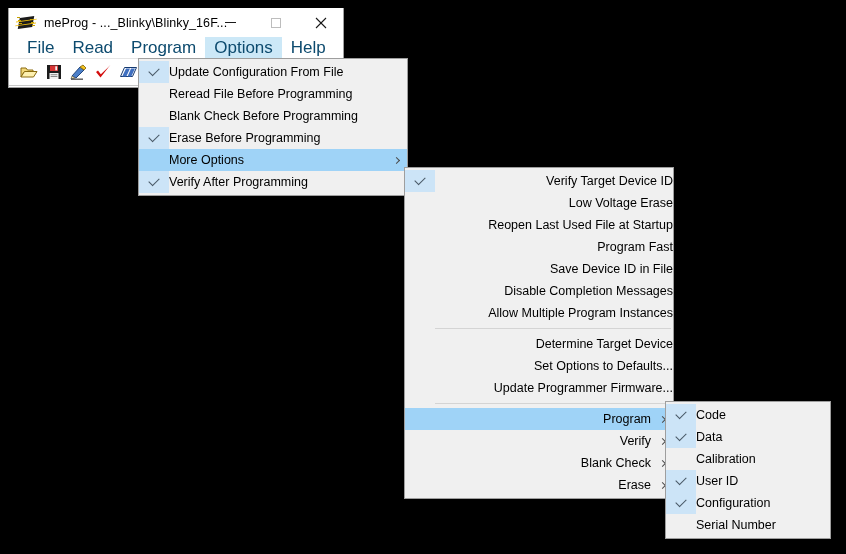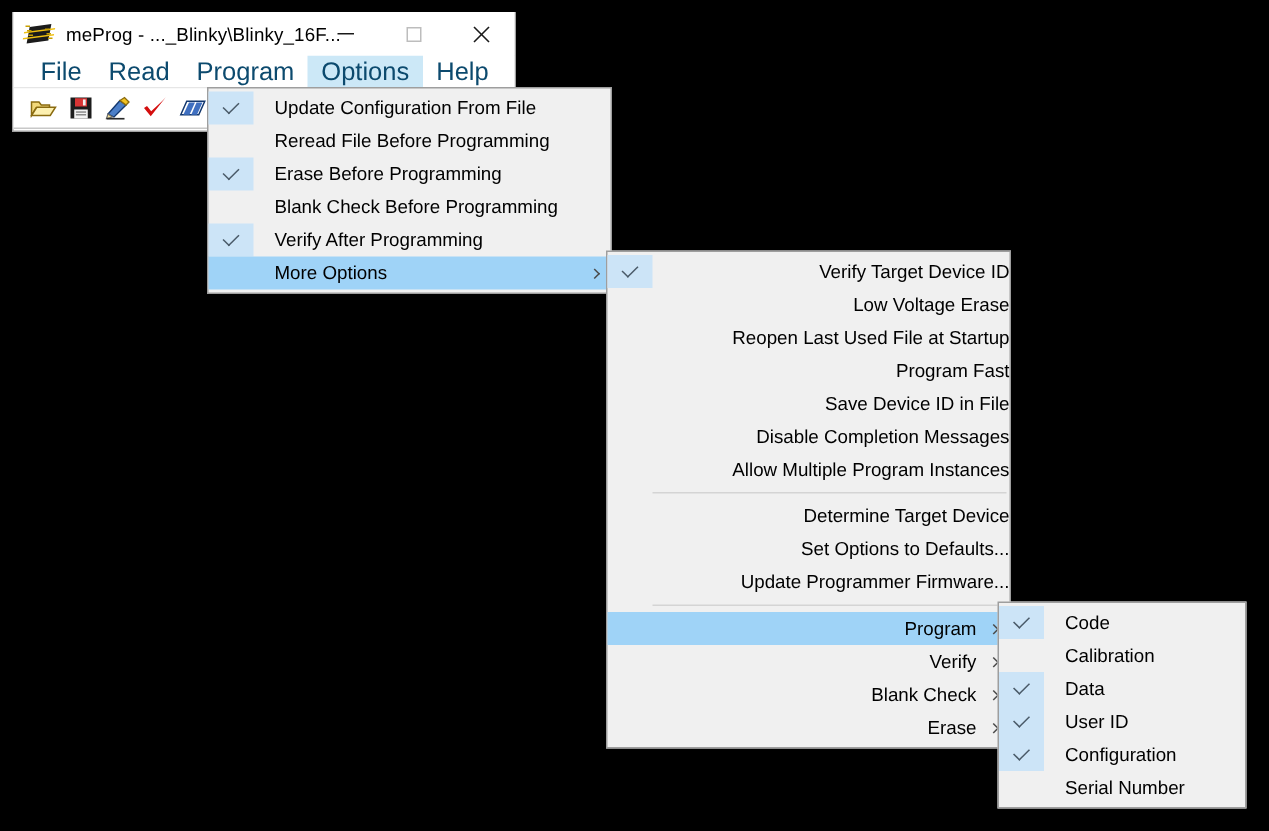--- a/index.html
+++ b/index.html
@@ -148,21 +148,21 @@
   }
   .menu-row .gutter .tick {
     display: block;
     width: 10px; height: 6px;
     border-left: 1.6px solid #4a5a68;
     border-bottom: 1.6px solid #4a5a68;
     transform: rotate(-45deg) translate(1px, -1px);
   }
   .menu-row .label {
     flex: 1 1 auto;
-    padding-left: 14px;
+    padding-left: 0;
     overflow: hidden;
     text-overflow: ellipsis;
   }
   .menu-row .arrow {
     width: 22px; height: 22px;
     flex: 0 0 22px;
     display: flex; align-items: center; justify-content: center;
     color: #3c3c3c;
   }
   .menu-row .arrow span {
@@ -288,45 +288,45 @@
         </div>
       <div class="label">Update Configuration From File</div>
     </div>
 
     <div class="menu-row">
       <div class="gutter"></div>
       <div class="label">Reread File Before Programming</div>
     </div>
 
     <div class="menu-row">
+      <div class="gutter"></div>
+      <div class="label">Blank Check Before Programming</div>
+    </div>
+
+    <div class="menu-row">
       <div class="gutter checked">
           <span class="tick"></span>
         </div>
       <div class="label">Erase Before Programming</div>
-    </div>
-
-    <div class="menu-row">
-      <div class="gutter"></div>
-      <div class="label">Blank Check Before Programming</div>
-    </div>
-
-    <div class="menu-row">
-      <div class="gutter checked">
-          <span class="tick"></span>
-        </div>
-      <div class="label">Verify After Programming</div>
     </div>
 
     <div class="menu-row highlighted">
       <div class="gutter"></div>
       <div class="label">More Options</div>
       <div class="arrow">
           <span></span>
         </div>
     </div>
+
+    <div class="menu-row">
+      <div class="gutter checked">
+          <span class="tick"></span>
+        </div>
+      <div class="label">Verify After Programming</div>
+    </div>
   </div>
 
   <div class="menu-panel" id="panel2">
 
     <div class="menu-row">
       <div class="gutter checked">
           <span class="tick"></span>
         </div>
       <div class="label">Verify Target Device ID</div>
     </div>
@@ -417,35 +417,35 @@
   <div class="menu-panel" id="panel3">
 
     <div class="menu-row">
       <div class="gutter checked">
           <span class="tick"></span>
         </div>
       <div class="label">Code</div>
     </div>
 
     <div class="menu-row">
+      <div class="gutter checked">
+          <span class="tick"></span>
+        </div>
+      <div class="label">Data</div>
+    </div>
+
+    <div class="menu-row">
       <div class="gutter"></div>
       <div class="label">Calibration</div>
     </div>
 
     <div class="menu-row">
       <div class="gutter checked">
           <span class="tick"></span>
         </div>
-      <div class="label">Data</div>
-    </div>
-
-    <div class="menu-row">
-      <div class="gutter checked">
-          <span class="tick"></span>
-        </div>
       <div class="label">User ID</div>
     </div>
 
     <div class="menu-row">
       <div class="gutter checked">
           <span class="tick"></span>
         </div>
       <div class="label">Configuration</div>
     </div>
 

